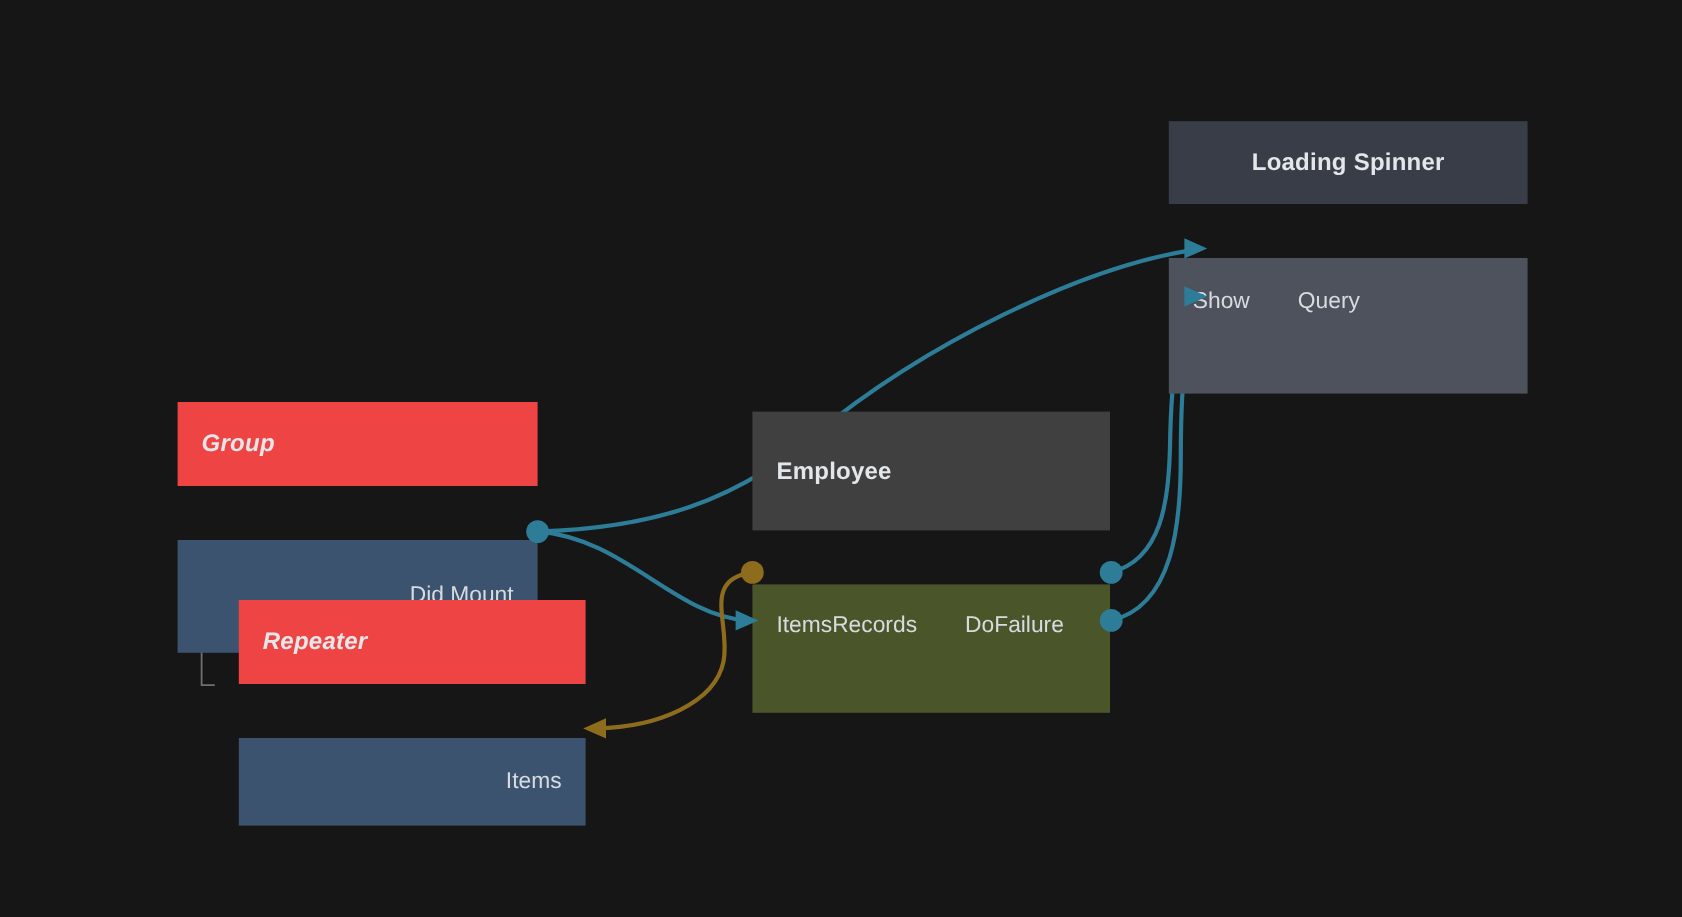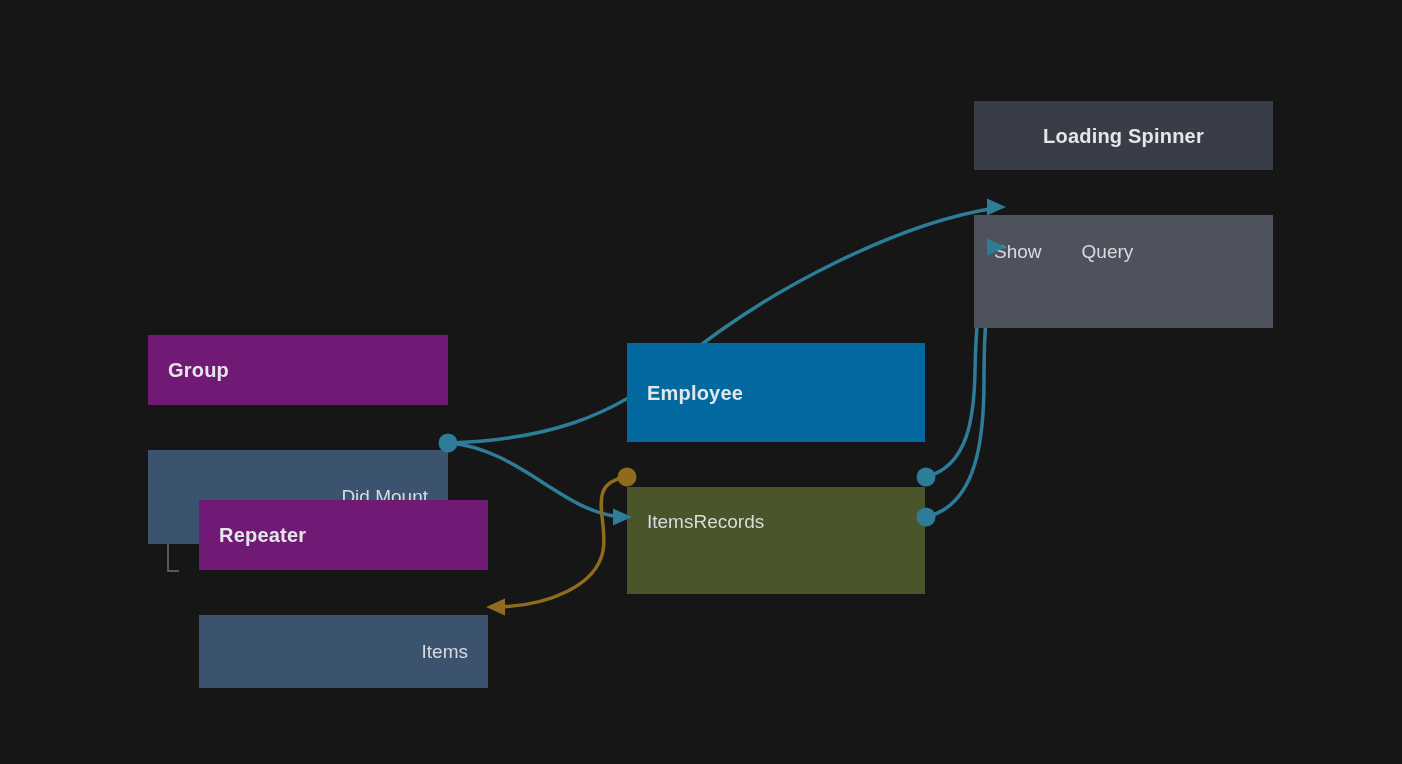--- a/index.html
+++ b/index.html
@@ -63,23 +63,23 @@
   }
   .port-row.single { flex: 1; height: auto; }
   .port-label {
     font-size: 19px;
     font-weight: 400;
     color: #d7dbdf;
     white-space: nowrap;
   }
   .port-label.right { margin-left: auto; }
   
-  .blue  .node-header { background: #701a75; }
+  .blue  .node-header { background: #ef4444; font-style: italic; }
   .blue  .node-body   { background: #3c536f; }
-  .olive .node-header { background: #0369a1; }
+  .olive .node-header { background: #404040; }
   .olive .node-body   { background: #4b552a; }
   .gray  .node-header { background: #383d47; }
   .gray  .node-body   { background: #4d525c; }
 </style>
 </head>
 <body>
 
 <div class="canvas">
 
   <svg class="layer edges-layer" viewBox="0 0 1402 764" fill="none">
@@ -121,20 +121,24 @@
 
   <div class="node olive" style="left:627px; top:343px; width:298px;">
     <div class="node-header" style="height:99px;">
       <div class="node-title">Employee</div>
     </div>
     <div class="node-body" style="height:107px; padding-top:15px;">
       <div class="port-row">
         <span class="port-label">Items</span>
         <span class="port-label">Records</span>
       </div>
+      <div class="port-row">
+        <span class="port-label">Do</span>
+        <span class="port-label">Failure</span>
+      </div>
     </div>
   </div>
 
   <div class="node gray" style="left:974px; top:101px; width:299px;text-align:center;">
     <div class="node-header" style="height:69px;">
       <div class="node-title">Loading Spinner</div>
     </div>
     <div class="node-body" style="height:113px; padding-top:17px;">
       <div class="port-row">
         <span class="port-label">Show</span>

